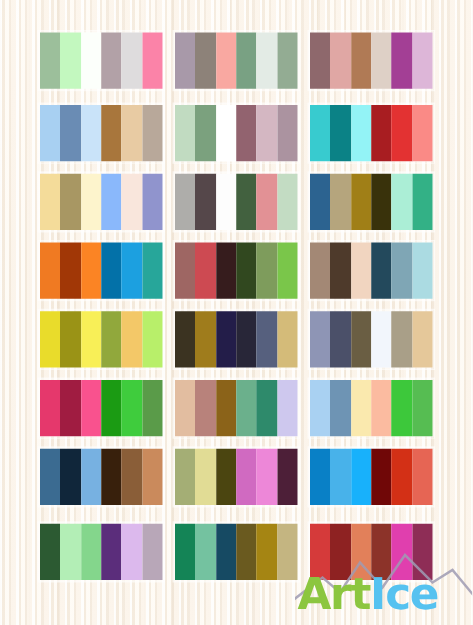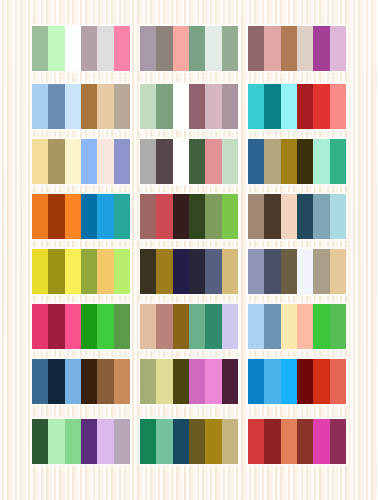--- a/index.html
+++ b/index.html
@@ -274,14 +274,20 @@
       <div class="palette" style="left: 247px; top: 418px; width: 100px; height: 47px;">
         <div class="swatch" style="background: rgb(213, 58, 58);"></div>
         <div class="swatch" style="background: rgb(142, 34, 34);"></div>
         <div class="swatch" style="background: rgb(226, 128, 90);"></div>
         <div class="swatch" style="background: rgb(140, 51, 41);"></div>
         <div class="swatch" style="background: rgb(224, 63, 174);"></div>
         <div class="swatch" style="background: rgb(142, 45, 86);"></div>
       </div>
     </div>
 
+  <div class="watermark">
+    <svg class="wm-mountain" viewBox="0 0 142 80">
+      <polyline points="-4,62 22,42 36,54 52,30 70,50 88,24 110,46 126,36 146,60" fill="none" stroke="#9f9bb3" stroke-width="2" opacity="0.85"></polyline>
+    </svg>
+    <div class="wm-text"><span class="wm-art">Art</span><span class="wm-ice">Ice</span></div>
+  </div>
 
 </div>
 
 </body></html>

